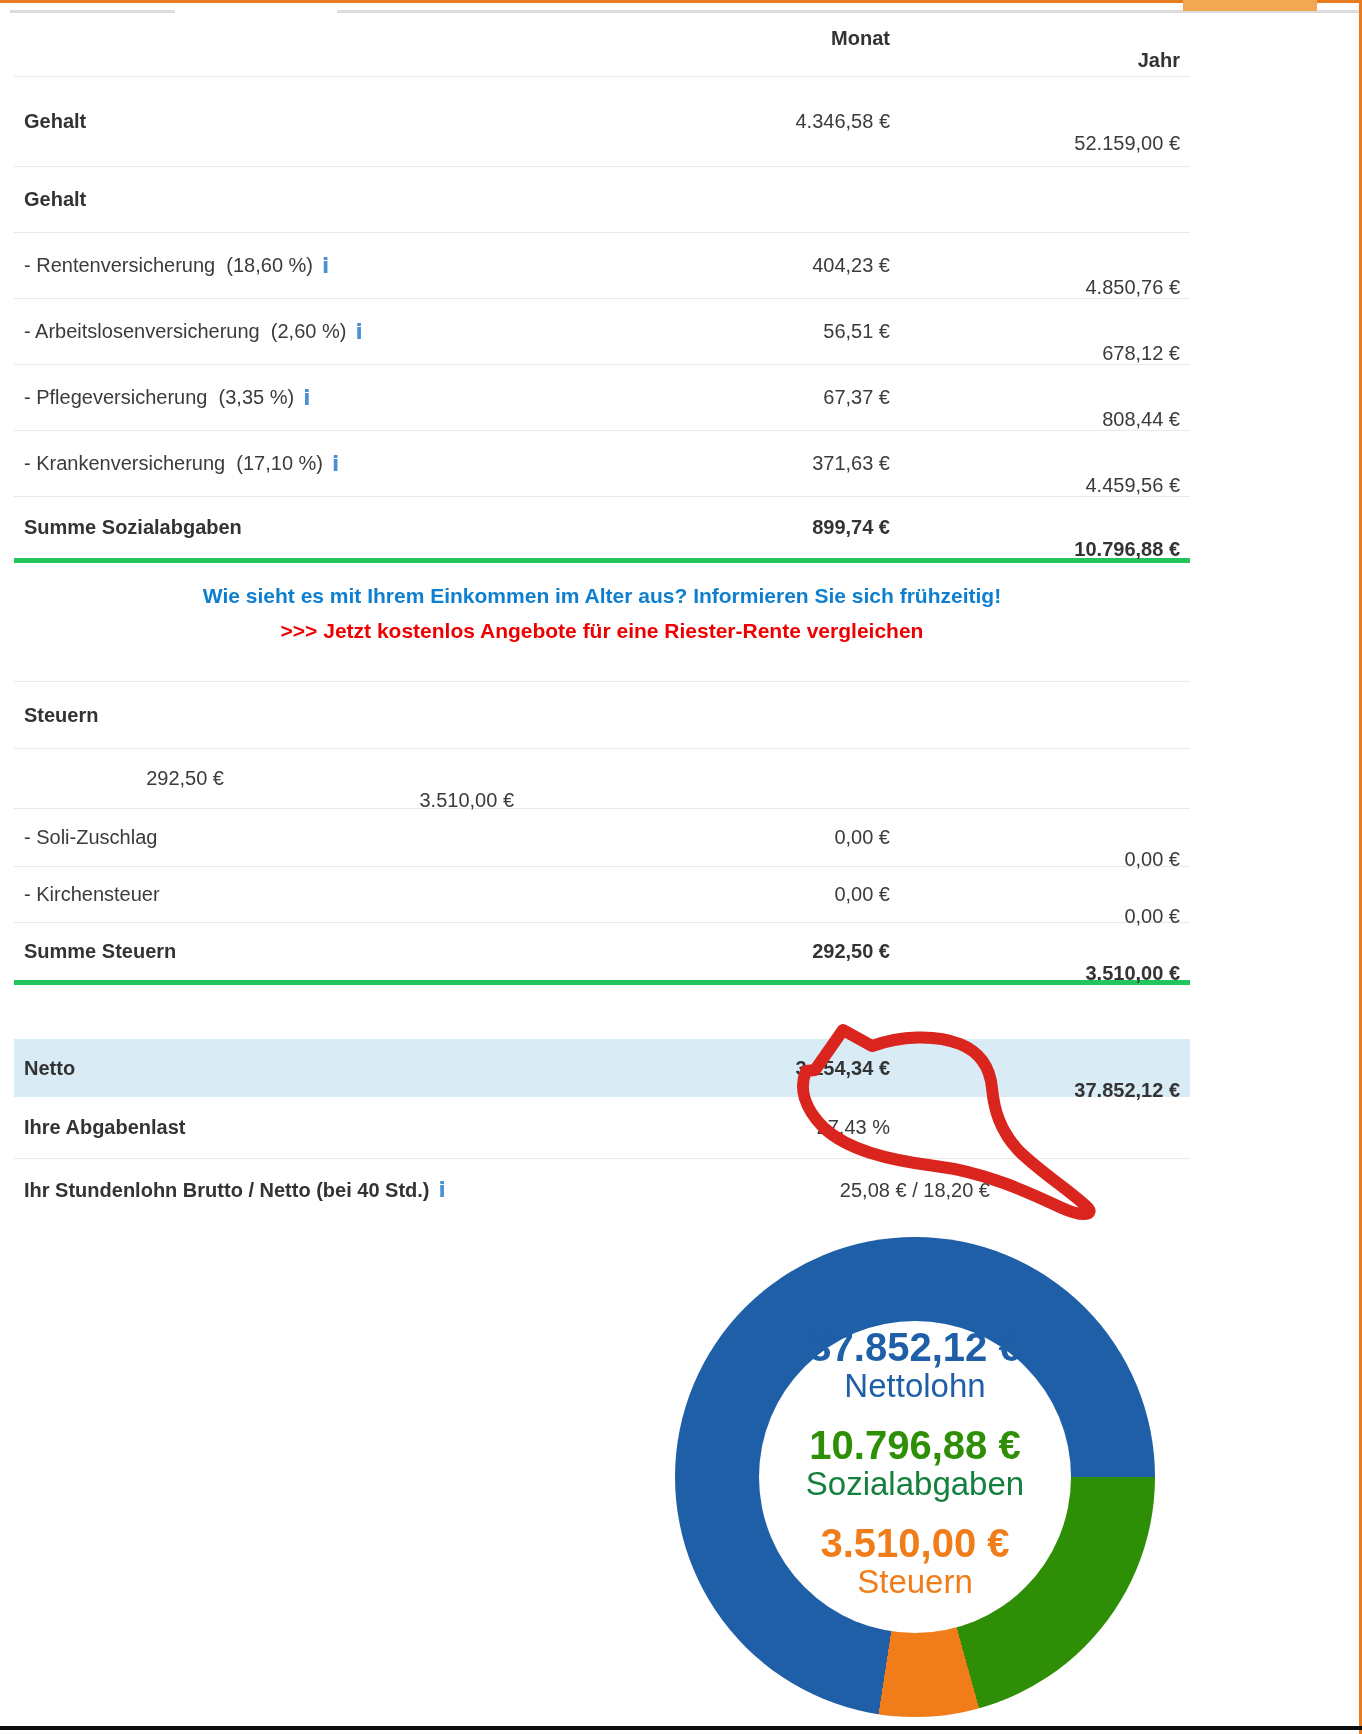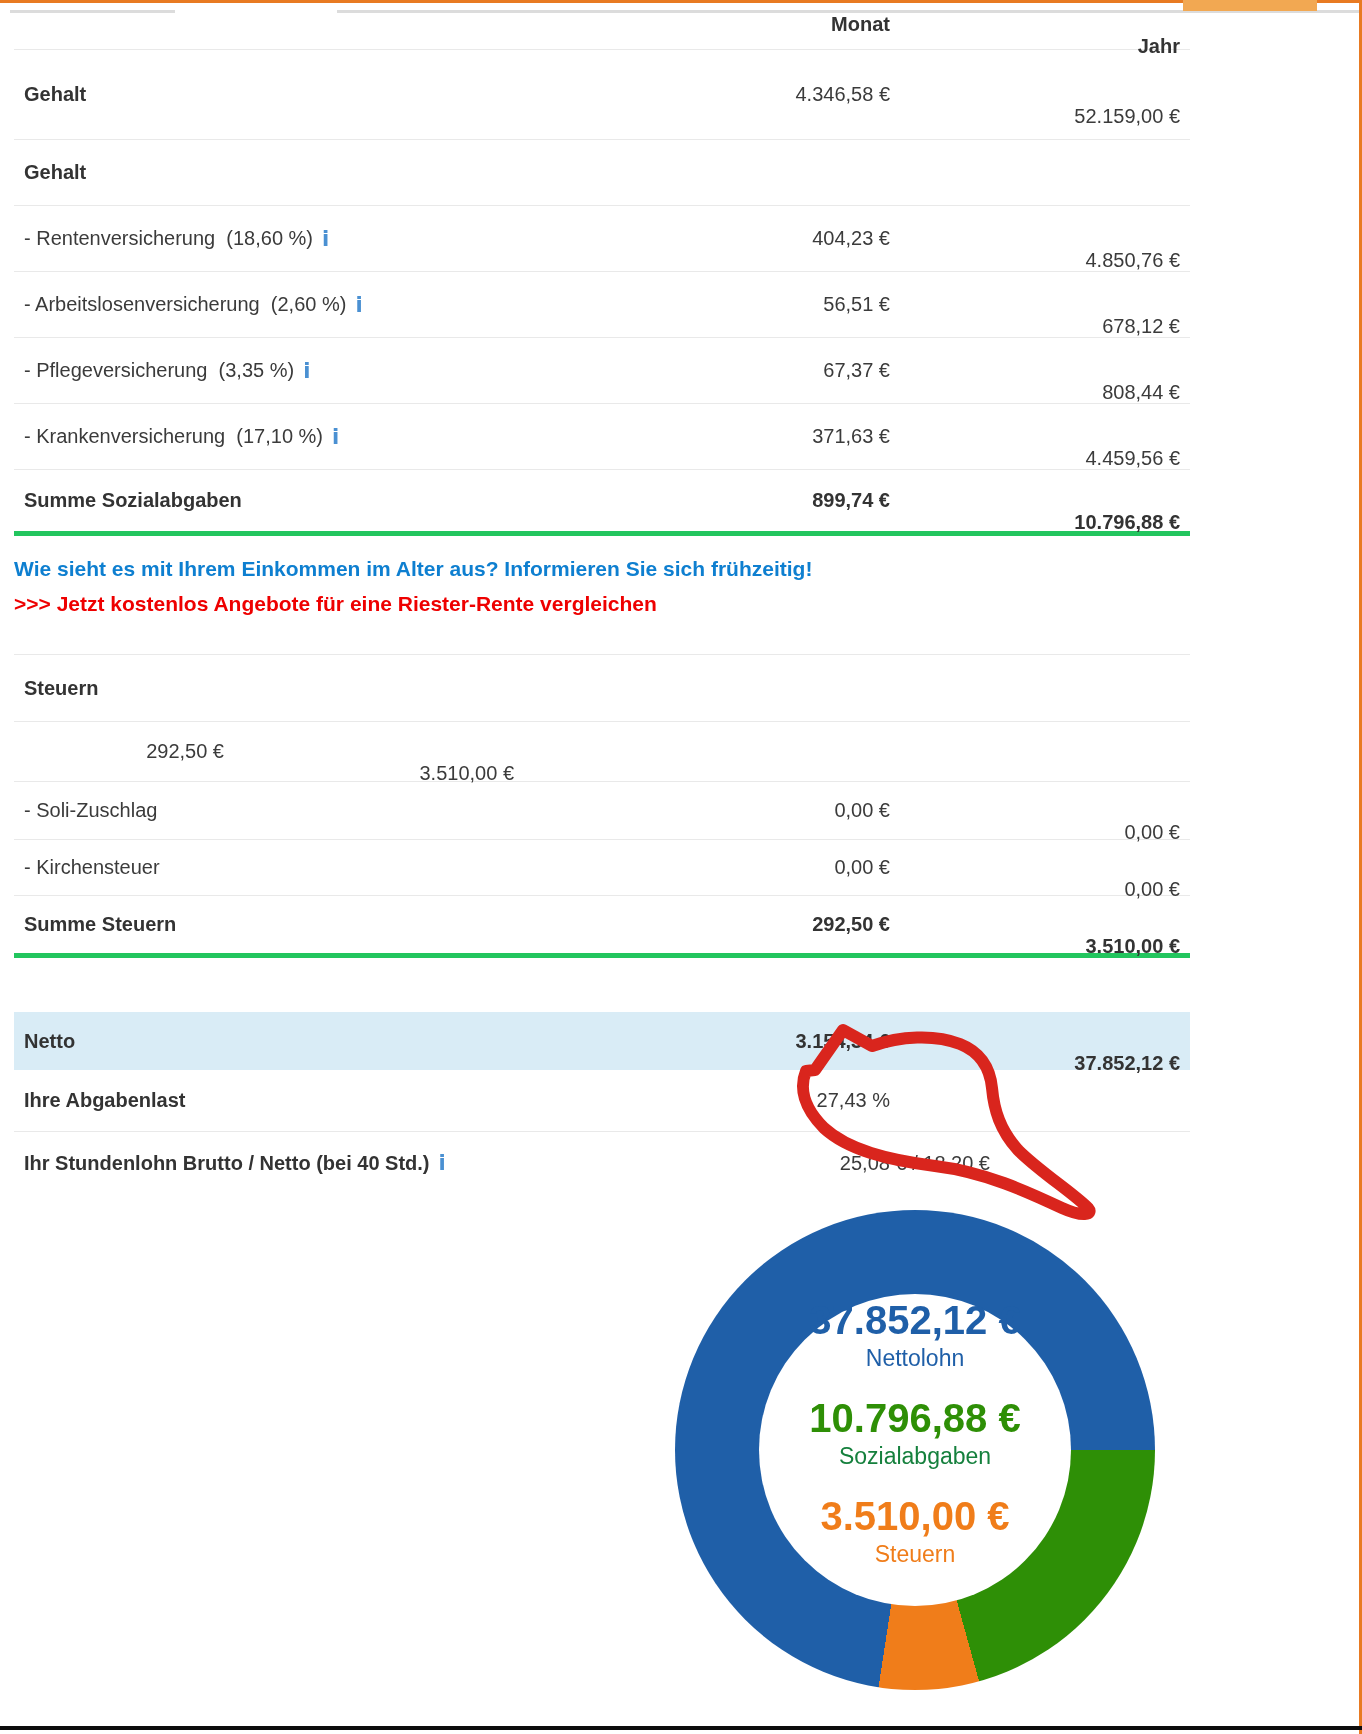--- a/index.html
+++ b/index.html
@@ -26,48 +26,48 @@
   .b2{border-bottom:5px solid #22c55e;}
   .bt{border-top:1px solid #e9e9e9;}
   .bold{font-weight:bold;color:#333;}
   .thead .cell{font-weight:bold;color:#333;}
   .info-icon{color:#4a90d2;font-weight:bold;font-size:21px;margin-left:9px;cursor:pointer;font-family:"DejaVu Sans",sans-serif;}
   .netto-row{background:#d9ecf6;}
   .spacer290{width:290px;}
   .spacer190{width:190px;}
 
   
-  .promo{width:1176px;margin-left:14px;height:118px;text-align:left;padding-top:18px;}
+  .promo{width:1176px;margin-left:14px;height:118px;text-align:center;padding-top:18px;}
   .promo .l1{color:#0e7fd0;font-weight:bold;font-size:21px;line-height:30px;}
   .promo .l2{color:#ee0000;font-weight:bold;font-size:21px;line-height:30px;margin-top:5px;display:inline-block;text-decoration:none;}
 
   
   .chart-zone{position:relative;width:1362px;height:528px;}
   .donut{position:absolute;left:675px;top:16px;width:480px;height:480px;border-radius:50%;}
   .donut-hole{position:absolute;left:50%;top:50%;width:65%;height:65%;transform:translate(-50%,-50%);
               background:#fff;border-radius:50%;}
   .donut-labels{position:absolute;left:675px;top:104px;width:480px;text-align:center;z-index:2;}
   .dl-value{font-size:40px;font-weight:bold;line-height:44px;}
-  .dl-name{font-size:23px;line-height:33px;margin-bottom:21px;}
+  .dl-name{font-size:33px;line-height:33px;margin-bottom:21px;}
 
   
   .annotation-svg{position:absolute;left:0;top:0;z-index:5;pointer-events:none;}
 </style>
 </head>
 <body>
 
 <div class="top-orange-line"></div>
 <div class="tab-underline seg1"></div>
 <div class="tab-underline seg2"></div>
 <div class="orange-button-fragment"></div>
 <div class="right-border"></div>
 <div class="bottom-bar"></div>
 
 <div class="tbl">
-  <div class="row thead b1" style="height:50px">
+  <div class="row thead b1" style="height:77px">
     <div class="lbl"></div>
     <div class="cell">Monat</div>
     <div class="cell year">Jahr</div>
   </div>
 
   <div class="row b1" style="height:90px">
     <div class="lbl bold">Gehalt</div>
     <div class="cell">4.346,58 €</div>
     <div class="cell year">52.159,00 €</div>
   </div>

